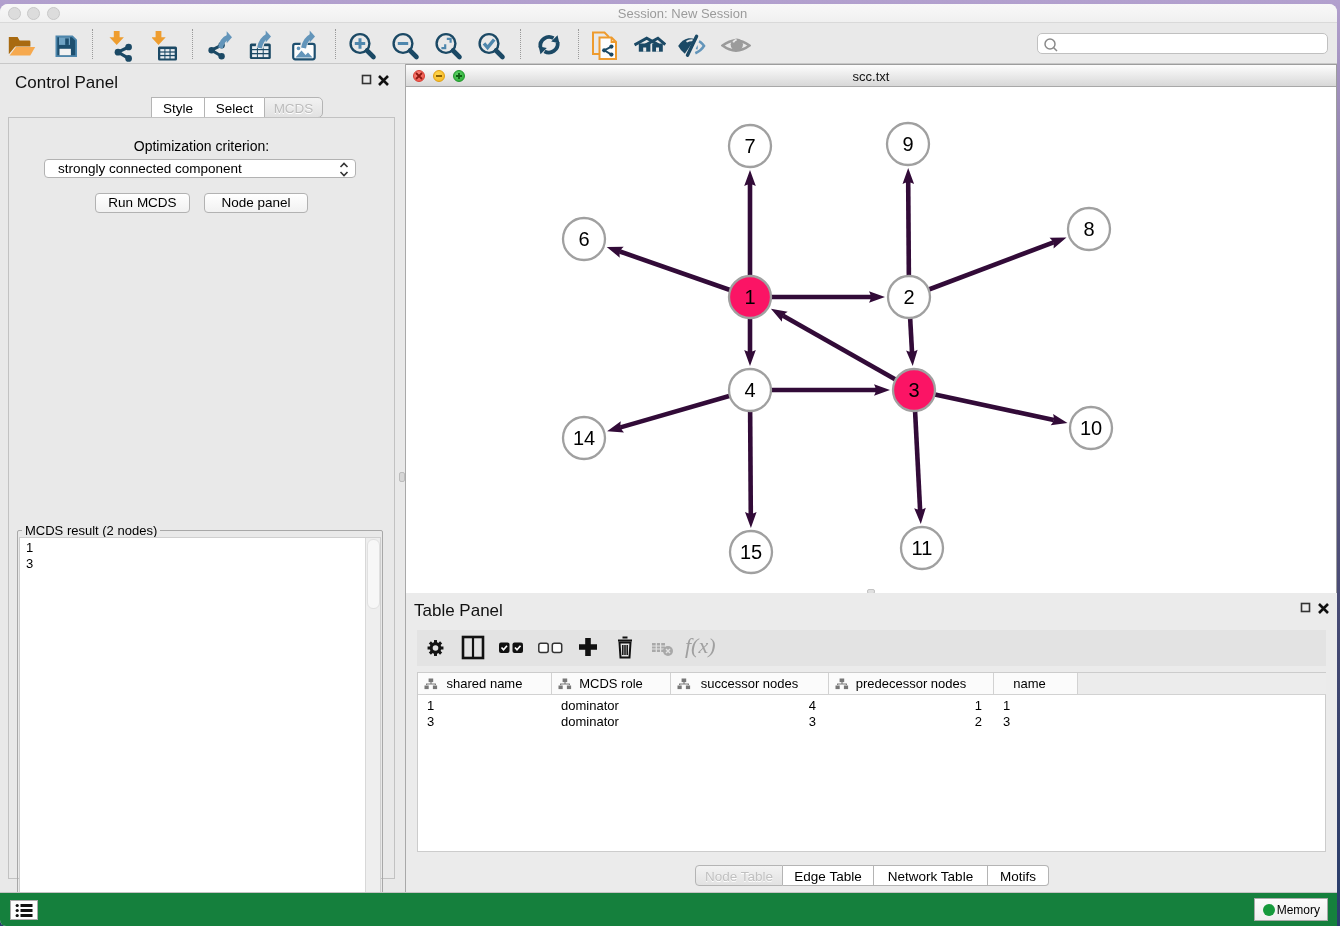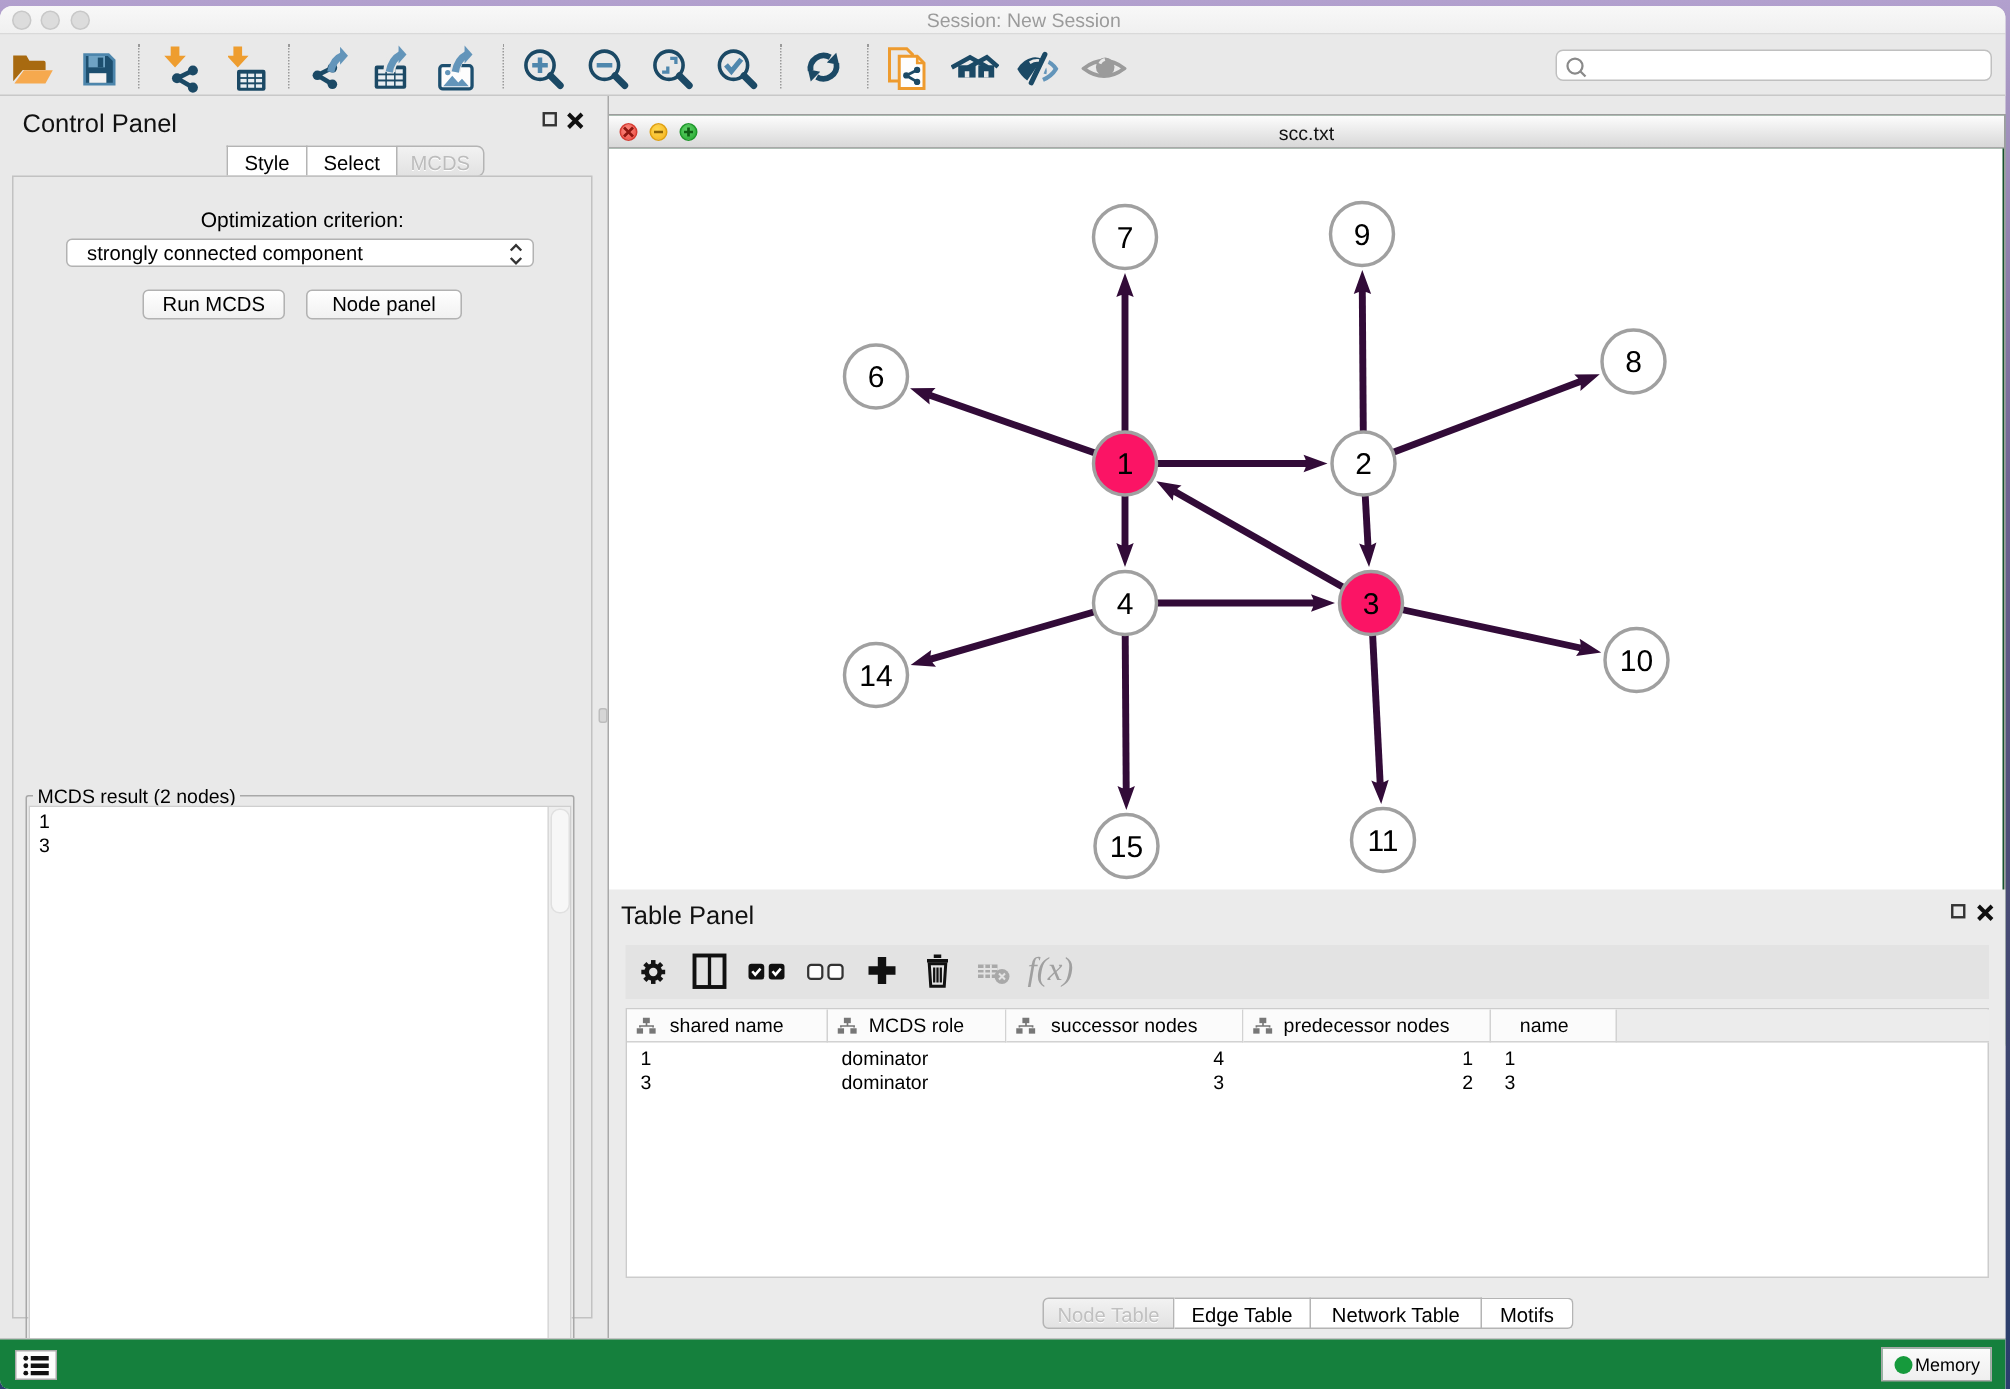--- a/index.html
+++ b/index.html
@@ -26,21 +26,21 @@
   .dropdown { position:absolute; left:35px; top:41px; width:312px; height:19px; background:#fff; border:1px solid #b2b2b2; border-radius:4px; font-size:13.5px; padding:1px 0 0 13px; color:#000; }
   .btn { position:absolute; top:75px; height:20px; background:linear-gradient(#ffffff,#f1f1f1); border:1px solid #b2b2b2; border-radius:4px; font-size:13.5px; text-align:center; padding-top:1px; color:#000; }
   .fieldset { position:absolute; left:8px; top:381px; width:366px; height:368px; border:1px solid #a8a8a8; border-radius:2px;margin-top:31px; }
   .fieldlbl { position:absolute; left:4px; top:-8px; background:#e9e9e9; padding:0 3px; font-size:13px; }
   .fieldwhite { position:absolute; left:1px; top:6px; width:362px; height:359px; background:#fff; border:1px solid #cfcfcf; font-size:13px; line-height:16px; padding:2px 0 0 6px; }
   .vsb { position:absolute; right:0; top:0; width:15px; height:100%; background:#eeeeee; border-left:1px solid #d8d8d8; }
   .vsb .thumb { position:absolute; left:1px; top:1px; width:13px; height:70px; background:#f7f7f7; border:1px solid #e0e0e0; border-radius:6px; }
   .vdivider { position:absolute; left:403px; top:60px; width:3px; height:828px; background:#e9e9e9; border-right:1px solid #a9a9a9; }
   .vgrip { position:absolute; left:399px; top:468px; width:6px; height:10px; background:#d6d6d6; border:1px solid #bdbdbd; border-radius:2px; }
   
-  .netframe { position:absolute; left:406px; top:72px; width:931px; height:621px; border:1px solid #9d9d9d; border-left:none; background:#14532d; }
+  .netframe { position:absolute; left:406px; top:60px; width:931px; height:621px; border:1px solid #9d9d9d; border-left:none; background:#ffffff; }
   .nettitle { position:absolute; left:0; top:0; width:100%; height:22px; background:linear-gradient(#fdfdfd,#d8d8d8); border-bottom:1px solid #a8a8a8; }
   .ntt { position:absolute; width:100%; text-align:center; top:4px; font-size:13px; color:#111; }
   .light { position:absolute; top:5px; width:12px; height:12px; border-radius:50%; }
   .netcanvas { position:absolute; left:0; top:22px; width:929px; height:505px; background:#fff; }
   .hgrip { position:absolute; left:461px; top:524px; width:8px; height:5px; background:#e0e0e0; border:1px solid #c2c2c2; border-radius:2px; }
   
   .tpanel { position:absolute; left:406px; top:589px; width:931px; height:299px; background:#ebebeb; }
   .ttoolbar { position:absolute; left:11px; top:37px; width:909px; height:36px; background:#e3e3e3; }
   .twhite { position:absolute; left:11px; top:79px; width:909px; height:180px; background:#fff; border:1px solid #cccccc; }
   .thead { position:absolute; left:0; top:0; height:22px; font-size:13px; background:#fbfbfb; border-right:1px solid #d2d2d2; border-bottom:1px solid #d2d2d2; text-align:center; padding-top:3px; }

